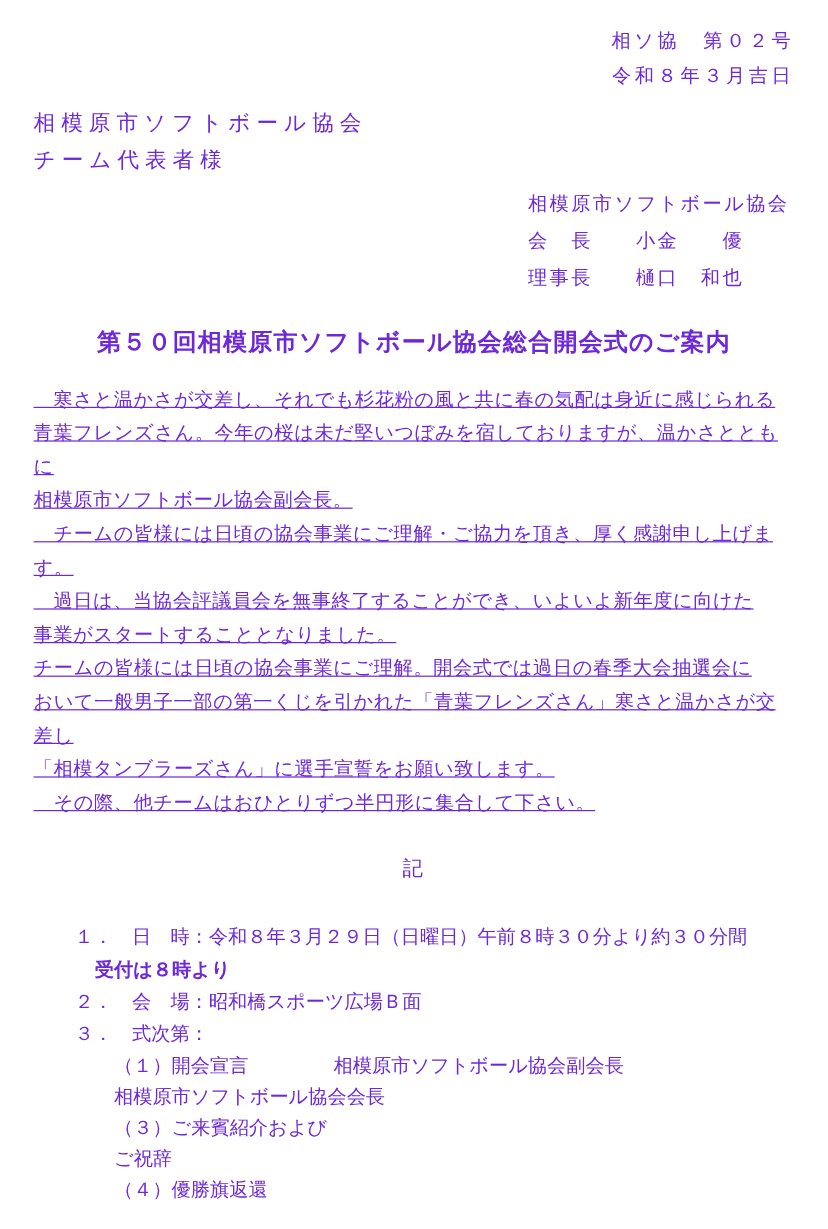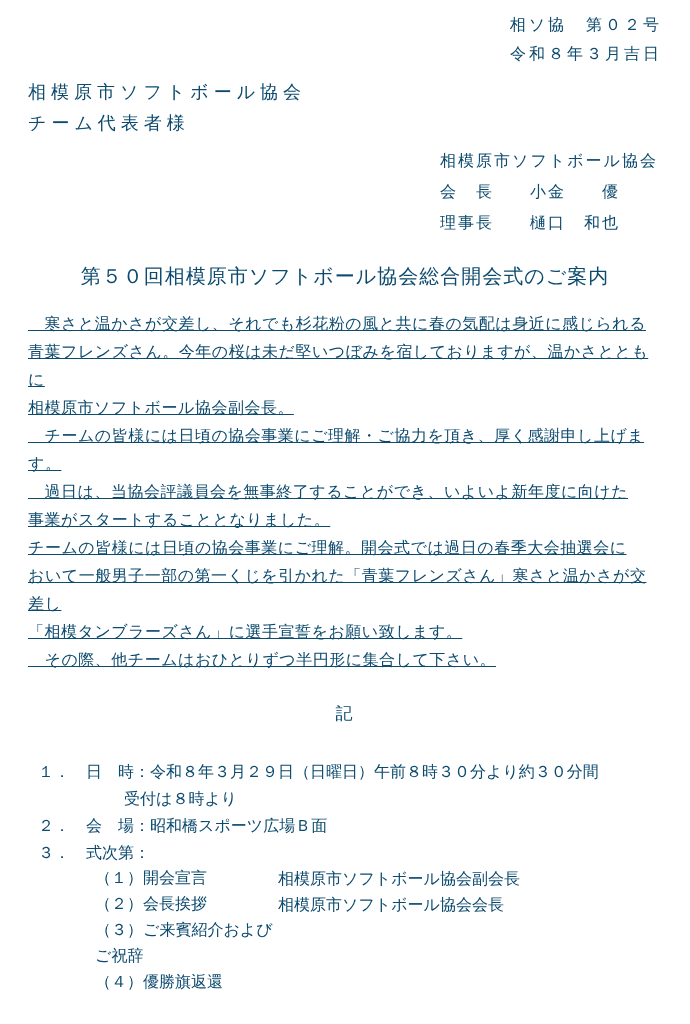--- a/index.html
+++ b/index.html
@@ -5,23 +5,23 @@
   html, body {
     margin: 0;
     padding: 0;
     background: #ffffff;
   }
   .page {
     position: relative;
     width: 690px;
     height: 1024px;
     box-sizing: border-box;
-    padding: 4px 28px 8px 28px;
+    padding: 14px 28px 8px 28px;
     background: #ffffff;
-    color: #0c4a6e;
+    color: #6d28d9;
     font-family: "Liberation Serif", "DejaVu Serif", serif;
     overflow: hidden;
   }
   
   .doc-meta {
     padding-top: 6px;
     text-align: right;
     font-size: 16px;
     letter-spacing: 3px;
     line-height: 29px;
@@ -40,21 +40,21 @@
     font-size: 16px;
     letter-spacing: 2px;
     line-height: 31px;
     white-space: nowrap;
   }
   
   .title {
     margin: 22px 0 0 0;
     text-align: center;
     font-size: 20px;
-    font-weight: normal;
+    font-weight: bold;
     letter-spacing: 1px;
     line-height: 32px;
   }
   
   .body-text {
     margin-top: 18px;
     font-size: 16px;
     line-height: 28px;
     letter-spacing: 0.5px;
   }
@@ -70,26 +70,27 @@
     letter-spacing: 2px;
     line-height: 28px;
   }
   
   .details {
     margin-top: 30px;
     font-size: 16px;
     line-height: 27px;
   }
   .detail-row {
-    margin-left: 10px;
+    margin-left: 34px;
     white-space: pre-wrap;
   }
   .detail-continuation {
-    margin-left: 96px;
+    margin-left: 51px;
     white-space: pre-wrap;
+    font-weight: bold;
   }
   .agenda {
     line-height: 26px;
   }
   .agenda-row {
     display: flex;
     margin-left: 67px;
   }
   .agenda-label {
     width: 183px;
@@ -144,21 +145,20 @@
     <div class="detail-continuation">受付は８時より</div>
     <div class="detail-row">２．　会　場：昭和橋スポーツ広場Ｂ面</div>
     <div class="detail-row">３．　式次第：</div>
 
     <div class="agenda">
       <div class="agenda-row">
         <span class="agenda-label">（１）開会宣言</span>
         <span class="agenda-role">相模原市ソフトボール協会副会長</span>
       </div>
       <div class="agenda-row">
-        <span class="agenda-label">（２）会長挨拶</span>
         <span class="agenda-role">相模原市ソフトボール協会会長</span>
       </div>
       <div class="agenda-row">
         <span class="agenda-label">（３）ご来賓紹介およびご祝辞</span>
         <span class="agenda-role"></span>
       </div>
       <div class="agenda-row">
         <span class="agenda-label">（４）優勝旗返還</span>
         <span class="agenda-role"></span>
       </div>

